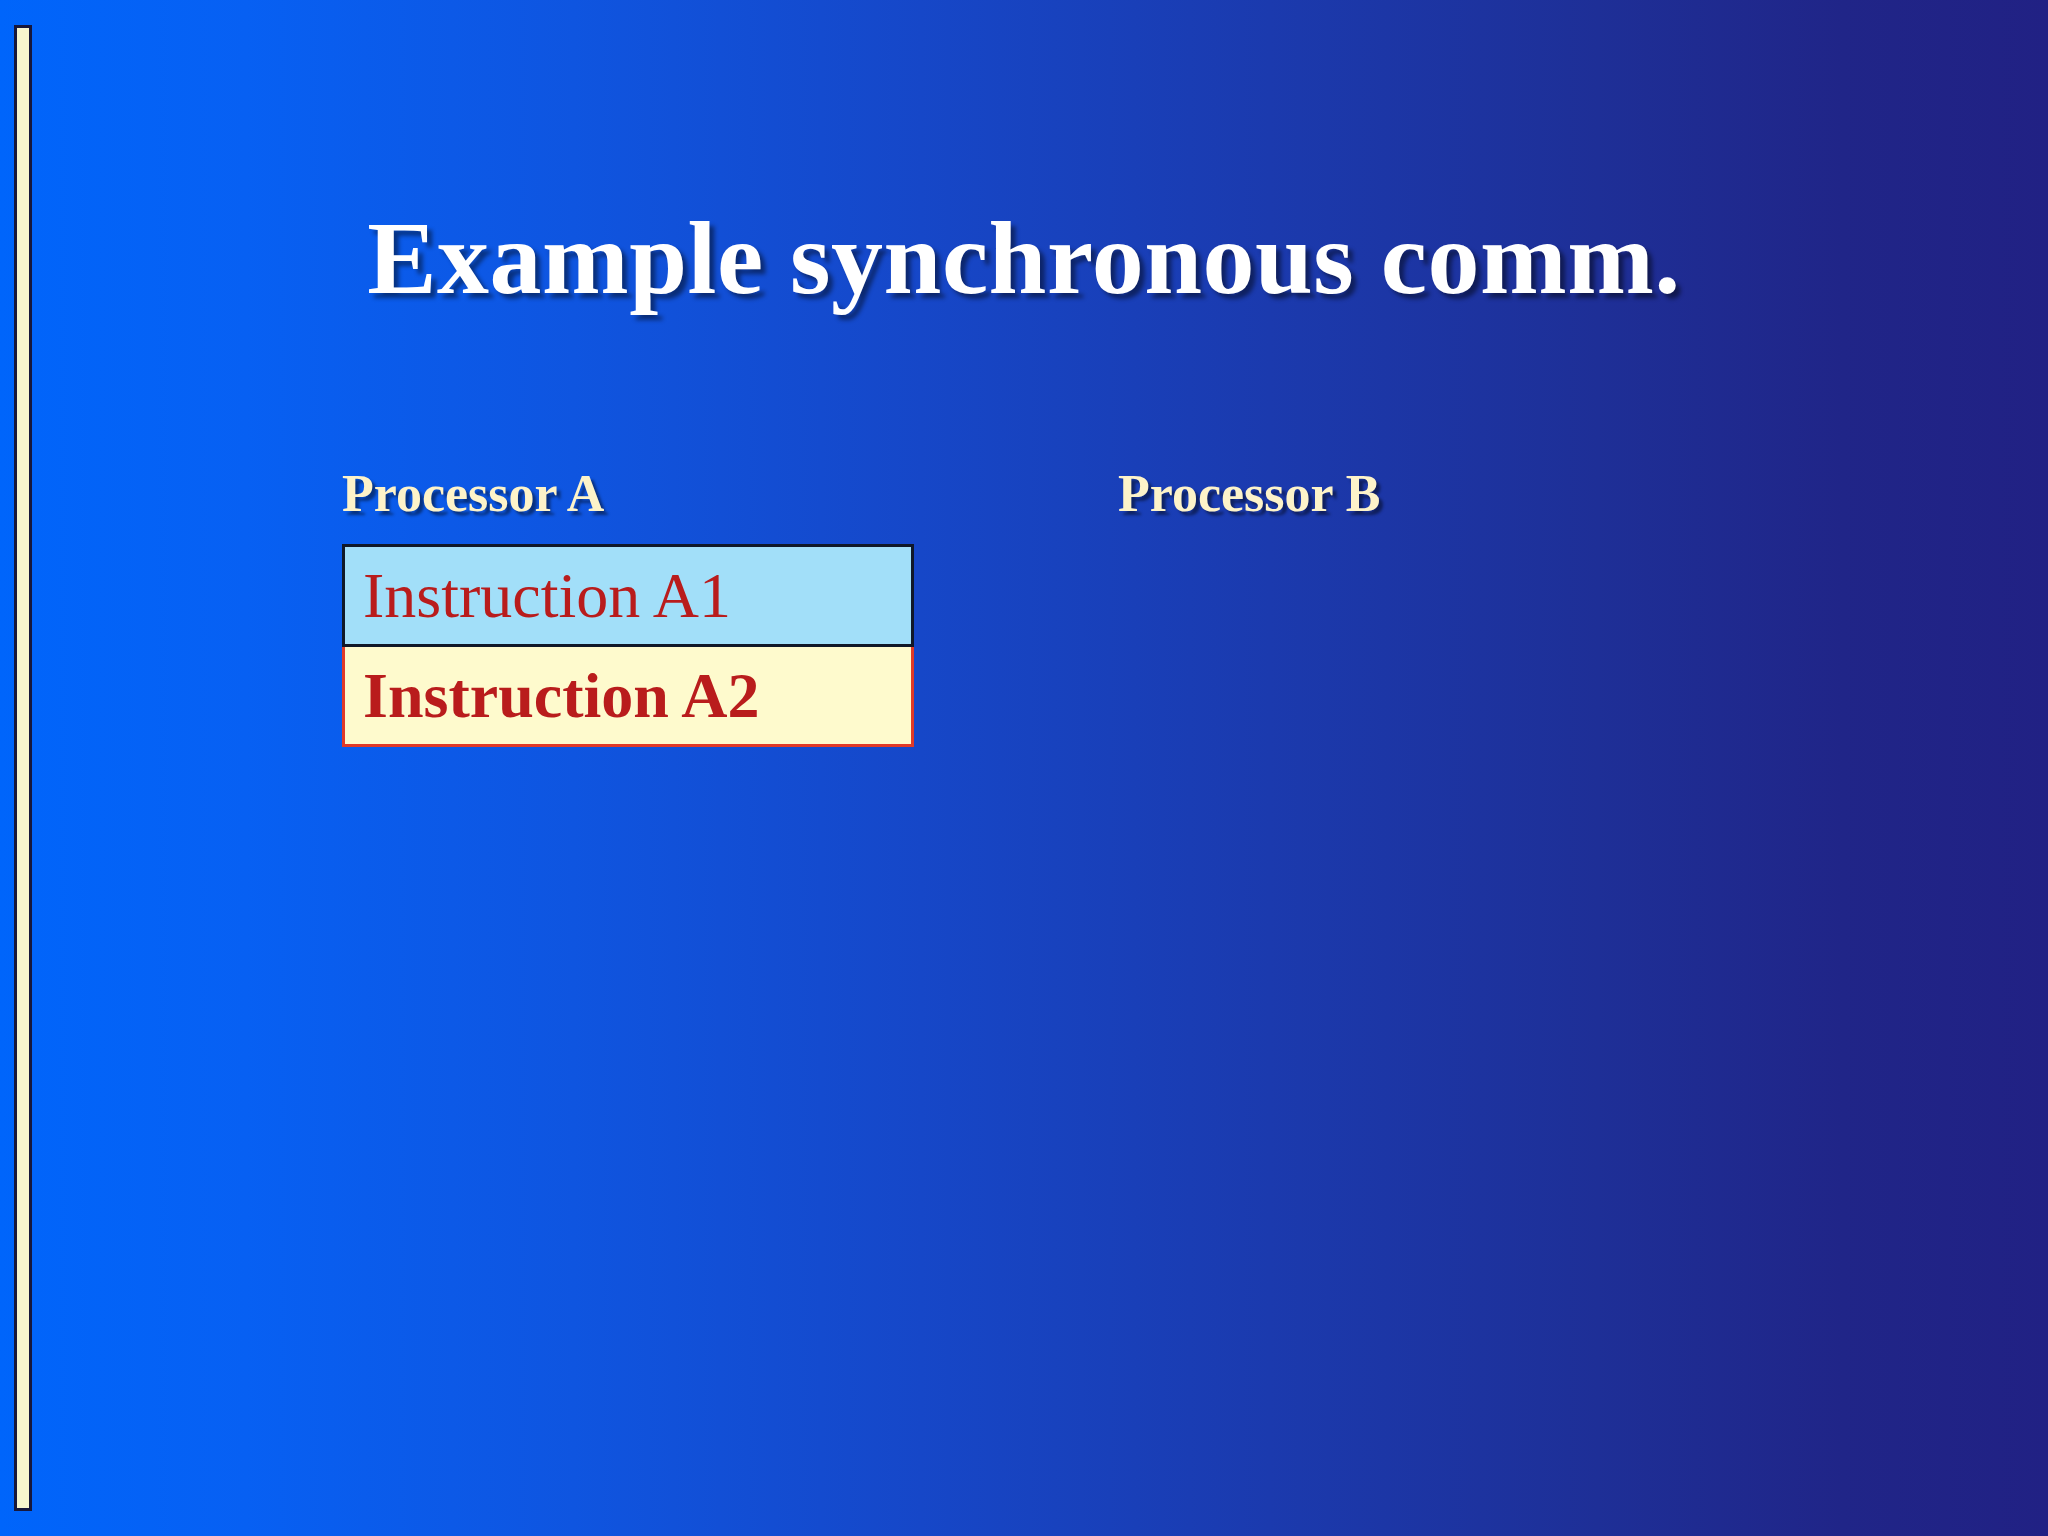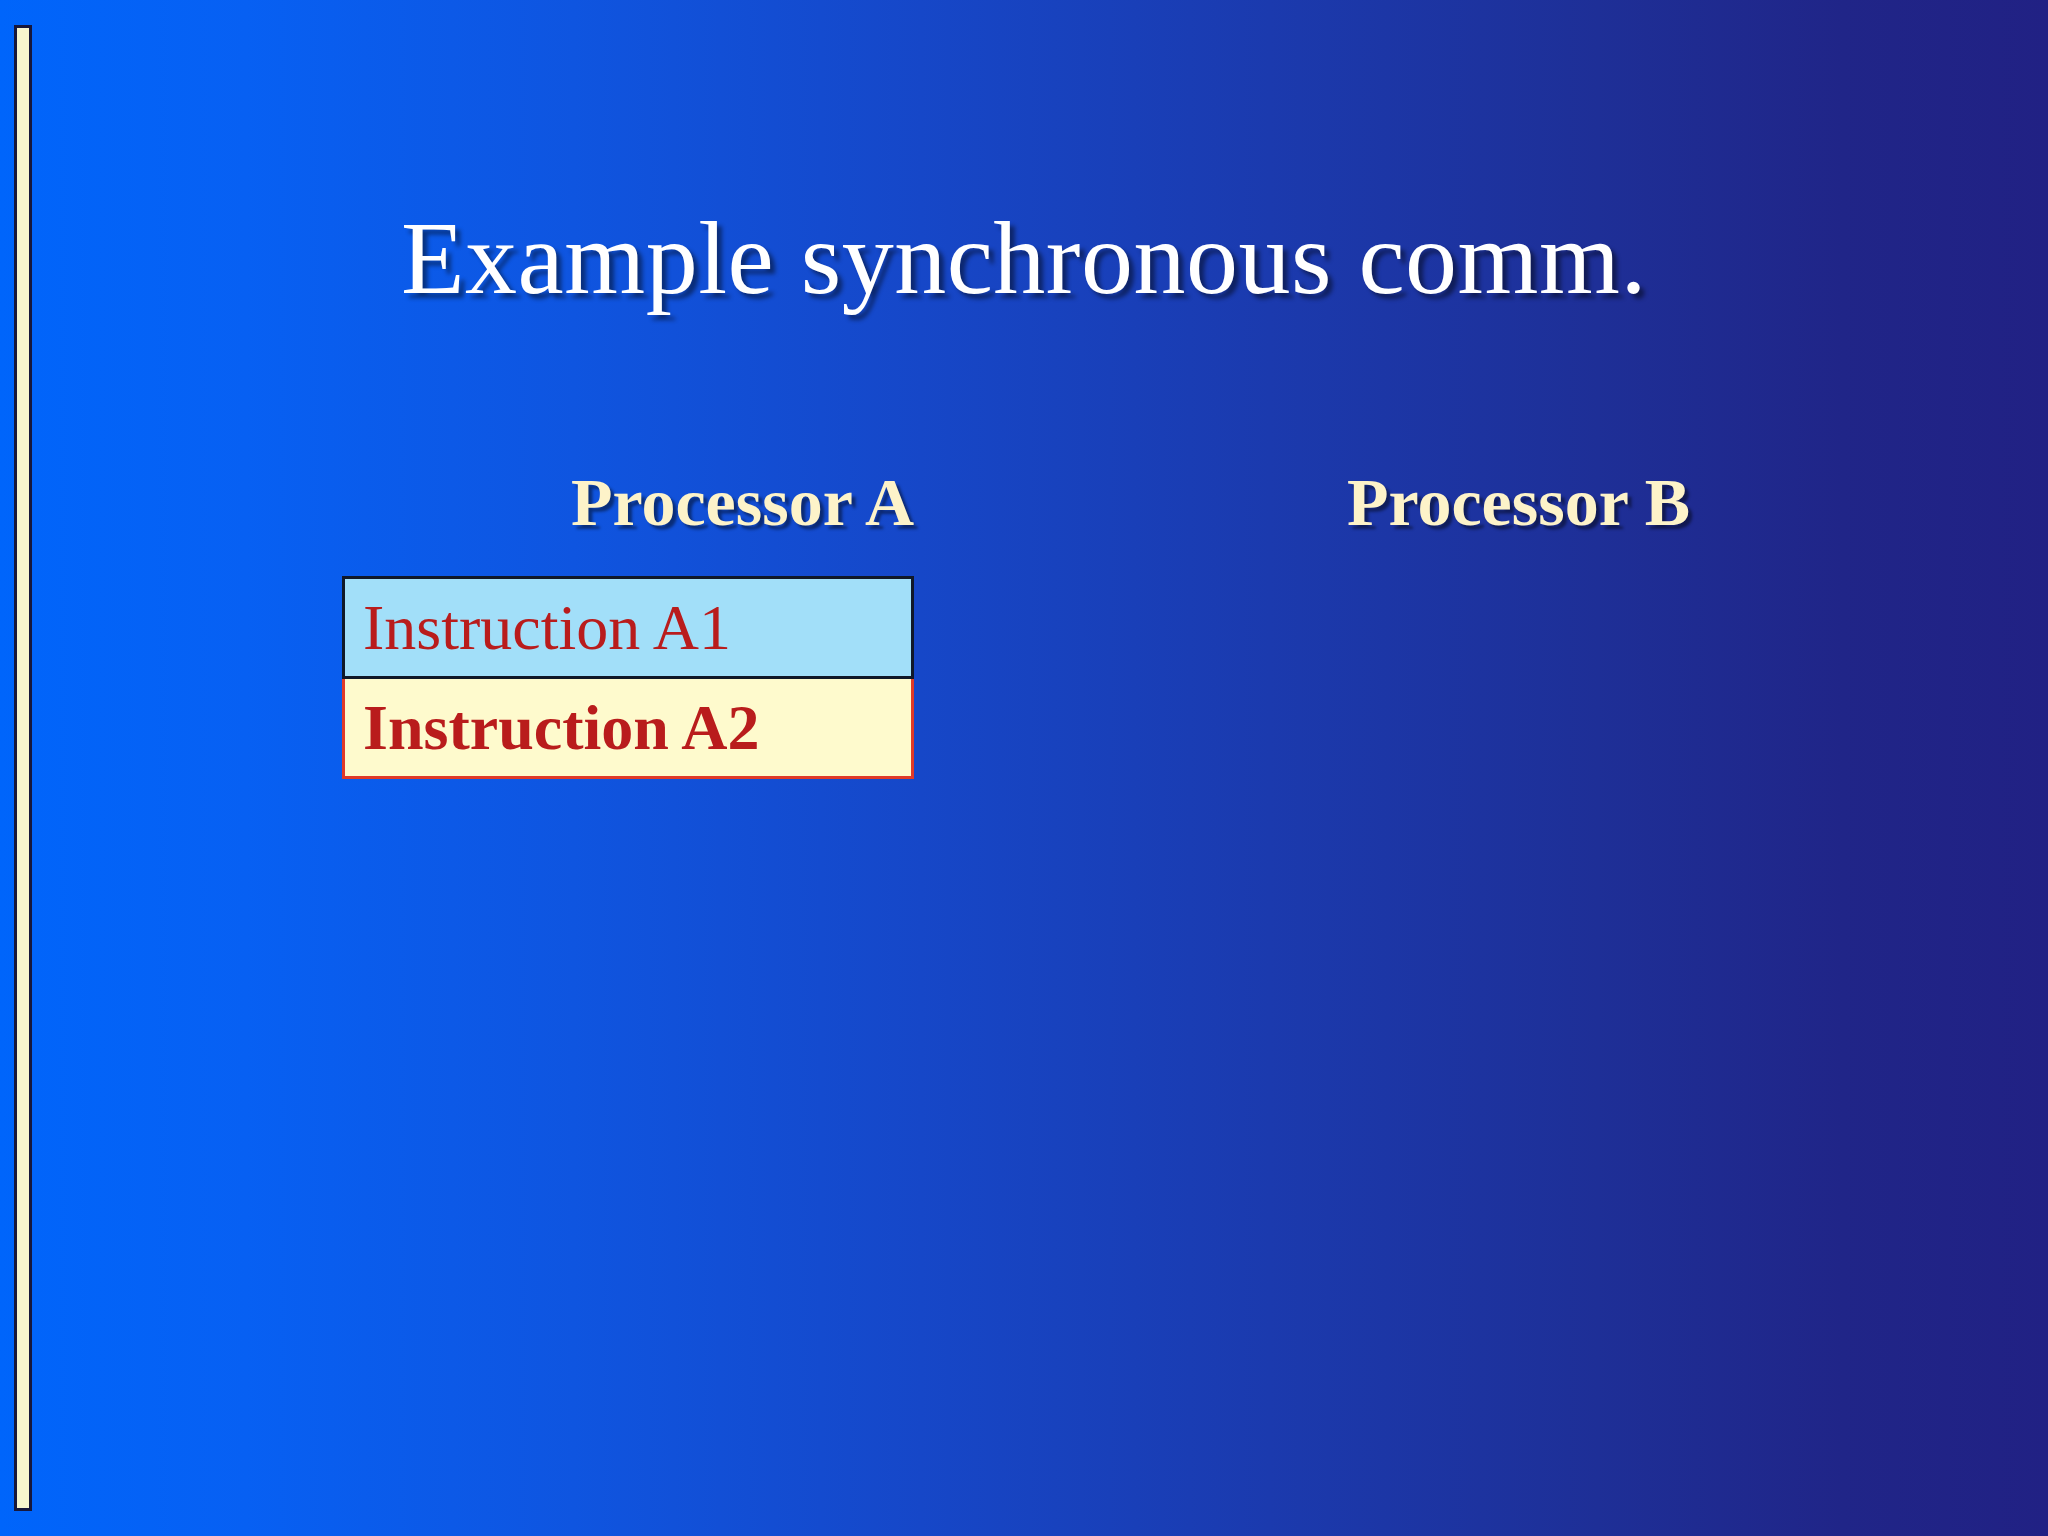--- a/index.html
+++ b/index.html
@@ -38,44 +38,44 @@
 
   
   #slide-title {
     position: absolute;
     left: 0;
     top: 206px;
     width: 2048px;
     text-align: center;
     color: #ffffff;
     font-size: 104px;
-    font-weight: normal;
+    font-weight: bold;
     line-height: 1.0;
     letter-spacing: 0.5px;
     text-shadow: 5px 5px 4px rgba(0,0,0,0.45);
     white-space: nowrap;
   }
 
   
   .proc-col {
     position: absolute;
     top: 468px;
   }
   #proc-a-col { left: 342px; width: 572px; }
   #proc-b-col { left: 1118px; width: 572px; }
 
   .proc-heading {
-    text-align: right;
+    text-align: left;
     color: #fdf3c9;
-    font-size: 68px;
+    font-size: 52px;
     font-weight: bold;
     line-height: 1.0;
     text-shadow: 4px 4px 3px rgba(0,0,0,0.45);
     white-space: nowrap;
-    margin-bottom: 40px;
+    margin-bottom: 24px;
   }
 
   .instr-table {
     border-collapse: collapse;
     width: 100%;
     table-layout: fixed;
   }
   .instr-table td {
     background: #a2dff9;
     border: 3px solid #101828;

